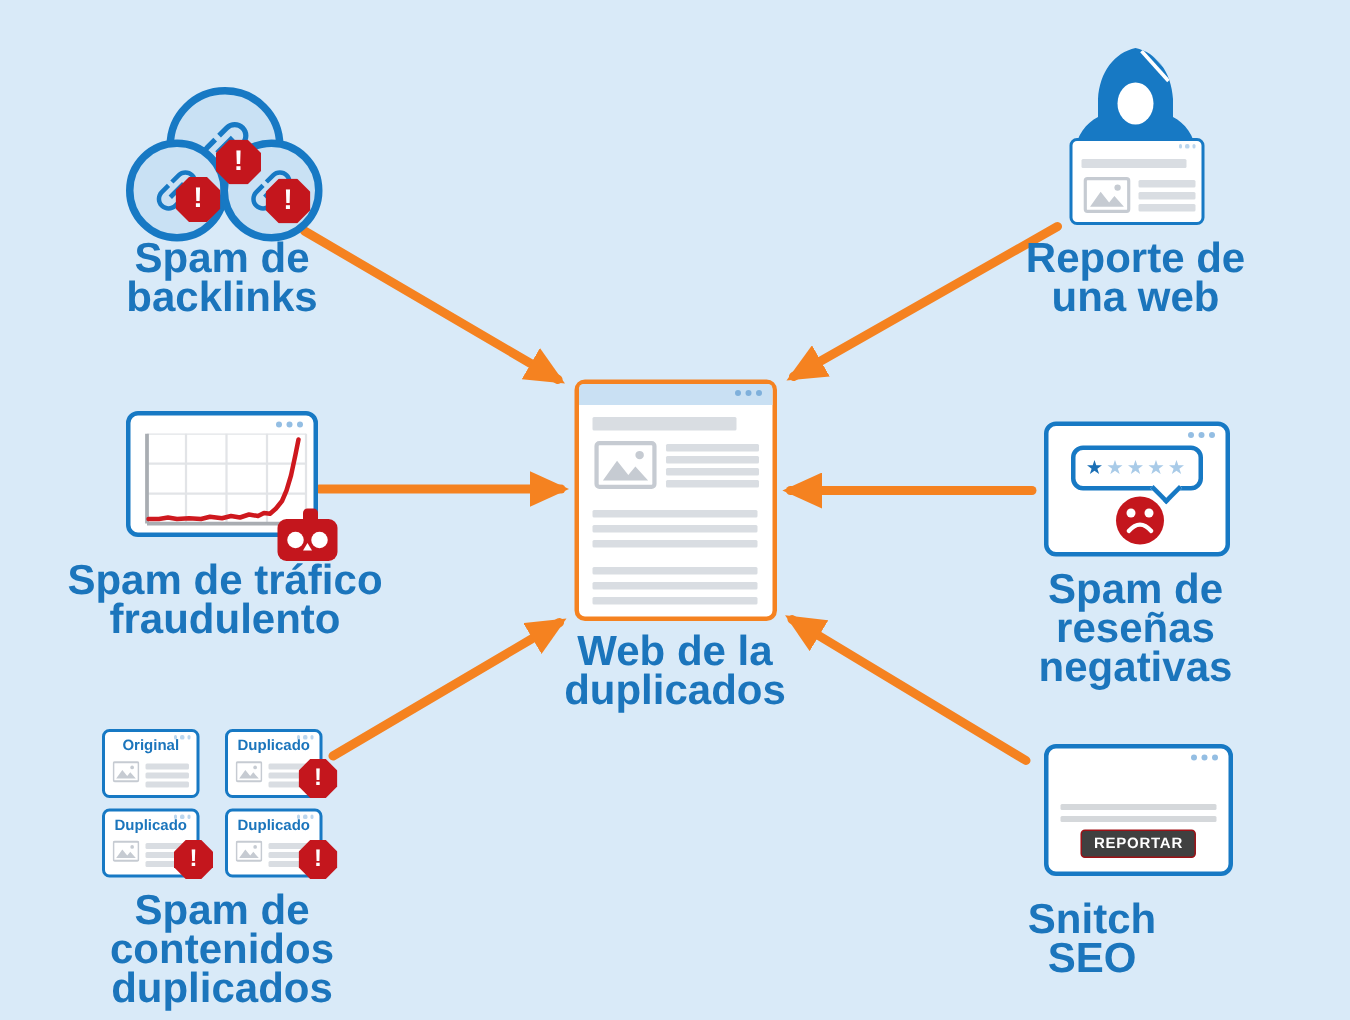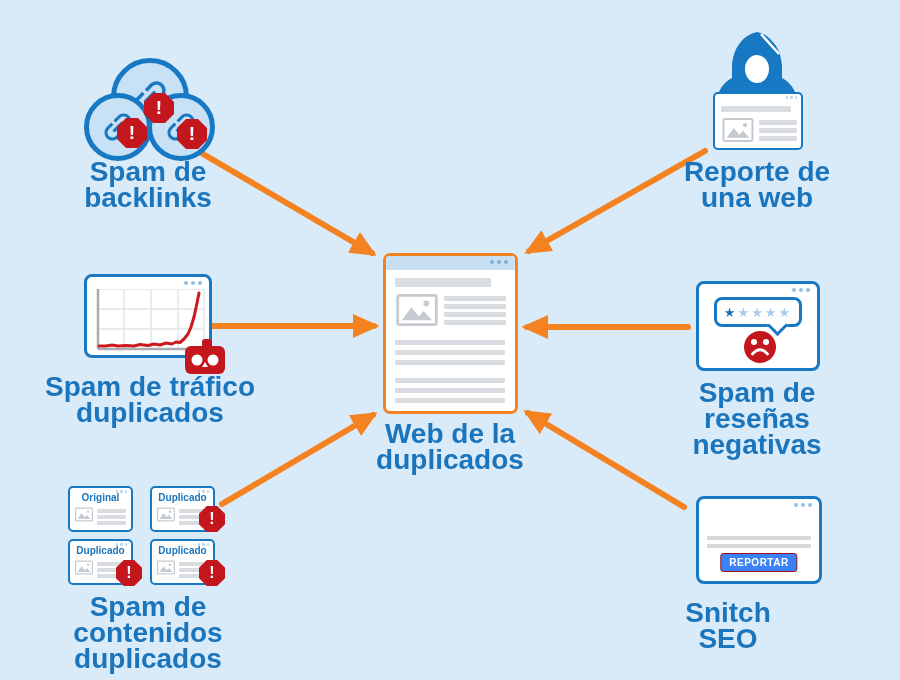--- a/index.html
+++ b/index.html
@@ -40,21 +40,21 @@
           display:flex;align-items:center;justify-content:center;box-sizing:border-box;}
   .bubble-tail{position:absolute;width:12px;height:12px;background:#fff;
                border-right:3px solid #1779C4;border-bottom:3px solid #1779C4;
                transform:rotate(45deg);}
   .star{font-size:13px;line-height:13px;letter-spacing:2px;}
   .star.on{color:#1B6FB5;} .star.off{color:#A9CBE8;}
   
   .snitch-title{position:absolute;top:9px;left:0;right:0;text-align:center;color:#1B75BC;
                 font-weight:bold;font-size:10.5px;line-height:13px;white-space:pre-line;}
   .report-btn{position:absolute;left:50%;transform:translateX(-50%);top:54px;
-              background:#3b82f6;color:#fff;font-weight:bold;font-size:10px;
+              background:#404040;color:#fff;font-weight:bold;font-size:10px;
               padding:3px 8px;border-radius:3px;border:1px solid #9E1015;letter-spacing:.5px;}
   svg{display:block;}
 </style>
 </head>
 <body>
 
 <svg width="0" height="0" style="position:absolute">
   <defs>
     <symbol id="imgph" viewBox="0 0 44 34">
       <rect x="1.5" y="1.5" width="41" height="31" rx="2" fill="#fff" stroke="#C6CBD2" stroke-width="3"></rect>
@@ -184,21 +184,21 @@
   </svg>
 </div>
 <svg class="abs" style="left:182px;top:336px;" width="46" height="42" viewBox="0 0 46 42">
   <rect x="20" y="3" width="10" height="12" rx="3" fill="#C4161D"></rect>
   <rect x="3" y="10" width="40" height="28" rx="6" fill="#C4161D"></rect>
   <circle cx="15" cy="24" r="5.5" fill="#fff"></circle>
   <circle cx="31" cy="24" r="5.5" fill="#fff"></circle>
   <path d="M20 31 L26 31 L23 26 Z" fill="#fff"></path>
 </svg>
 <div class="node-label" style="left:40px;top:374px;width:220px;">Spam de tráfico
-duplicados</div>
+fraudulento</div>
 
 <div class="win" style="left:696px;top:281px;width:124px;height:90px;">
   <span class="dots">
       <i></i>
       <i></i>
       <i></i>
     </span>
   <div class="bubble" style="left:15px;top:13px;width:88px;height:30px;">
     <span>
       <span class="star on">★</span><span class="star off">★</span><span class="star off">★</span><span class="star off">★</span><span class="star off">★</span>

